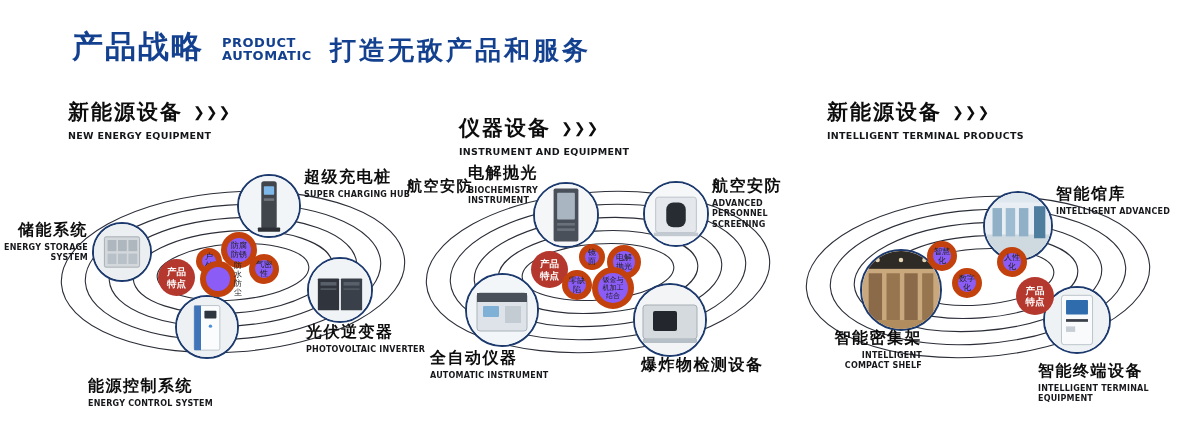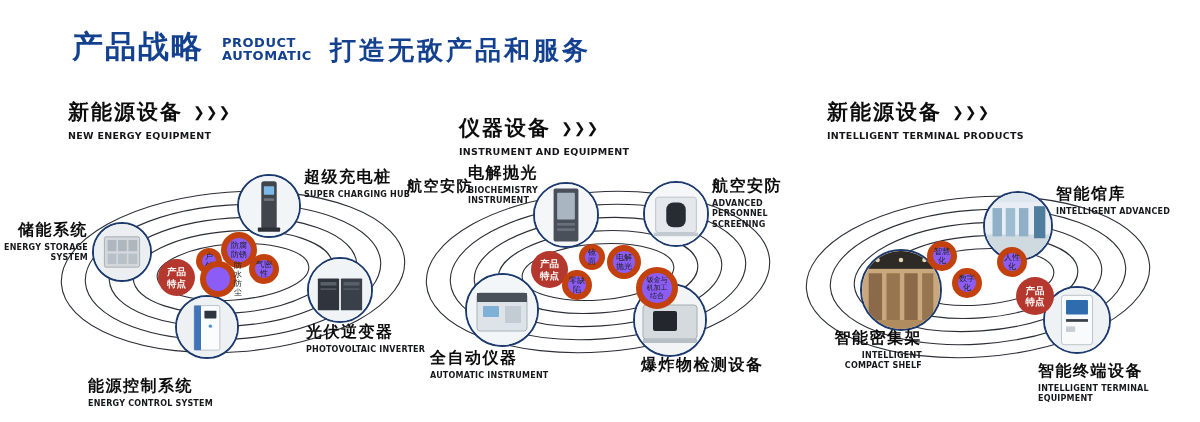--- a/index.html
+++ b/index.html
@@ -227,21 +227,21 @@
 </div>
 <div class="bubble" style="left:579px; top:244px; width:26px; height:26px; font-size:8px;">
     <span>镜面</span>
   </div>
 <div class="bubble" style="left:607px; top:245px; width:34px; height:34px; font-size:8px;">
     <span style="width:18px;">电解抛光</span>
   </div>
 <div class="bubble" style="left:562px; top:270px; width:30px; height:30px; font-size:8px;">
     <span>零缺陷</span>
   </div>
-<div class="bubble" style="left:636px; top:267px; width:42px; height:42px; font-size:7px;">
+<div class="bubble" style="left:592px; top:267px; width:42px; height:42px; font-size:7px;">
     <span style="width:24px;">钣金与机加工结合</span>
   </div>
 
 <div class="side-label" style="left:407px; top:177px;">航空安防</div>
 <div class="plabel" style="left:468px; top:163px; width:90px;">
   <div class="cn">电解抛光</div>
   <div class="en">BIOCHEMISTRY INSTRUMENT</div>
 </div>
 <div class="plabel" style="left:712px; top:176px; width:108px;">
   <div class="cn">航空安防</div>

